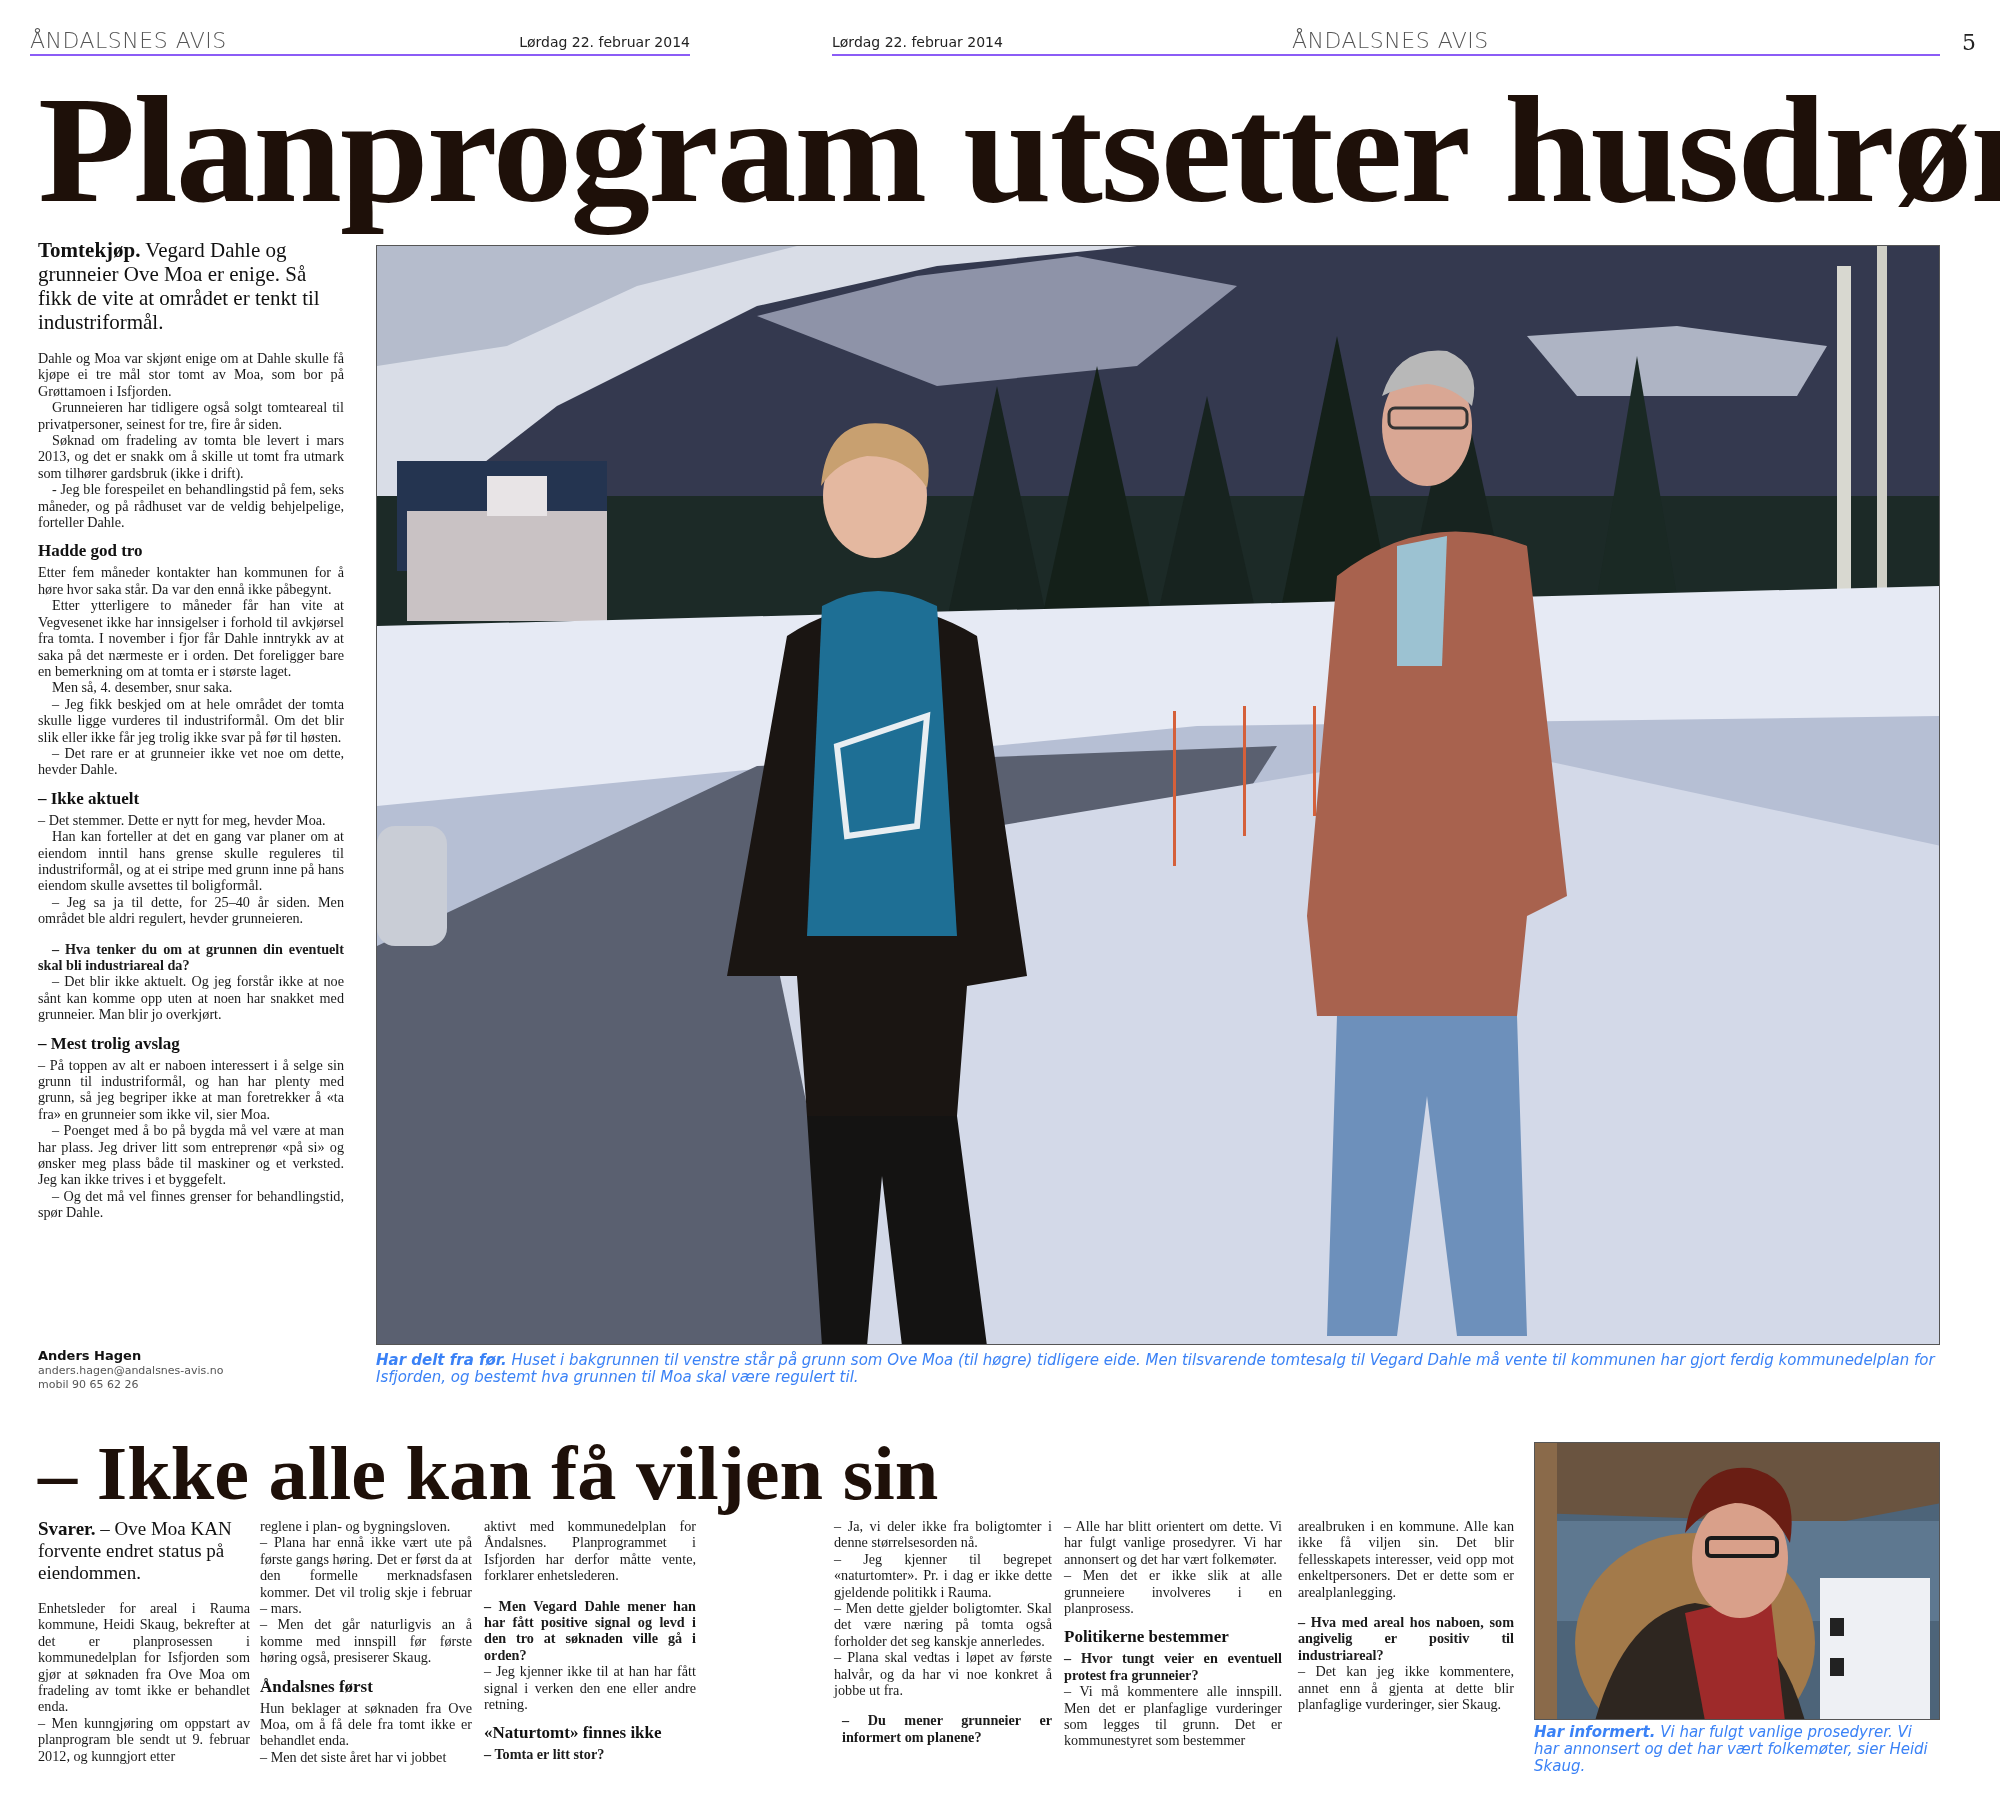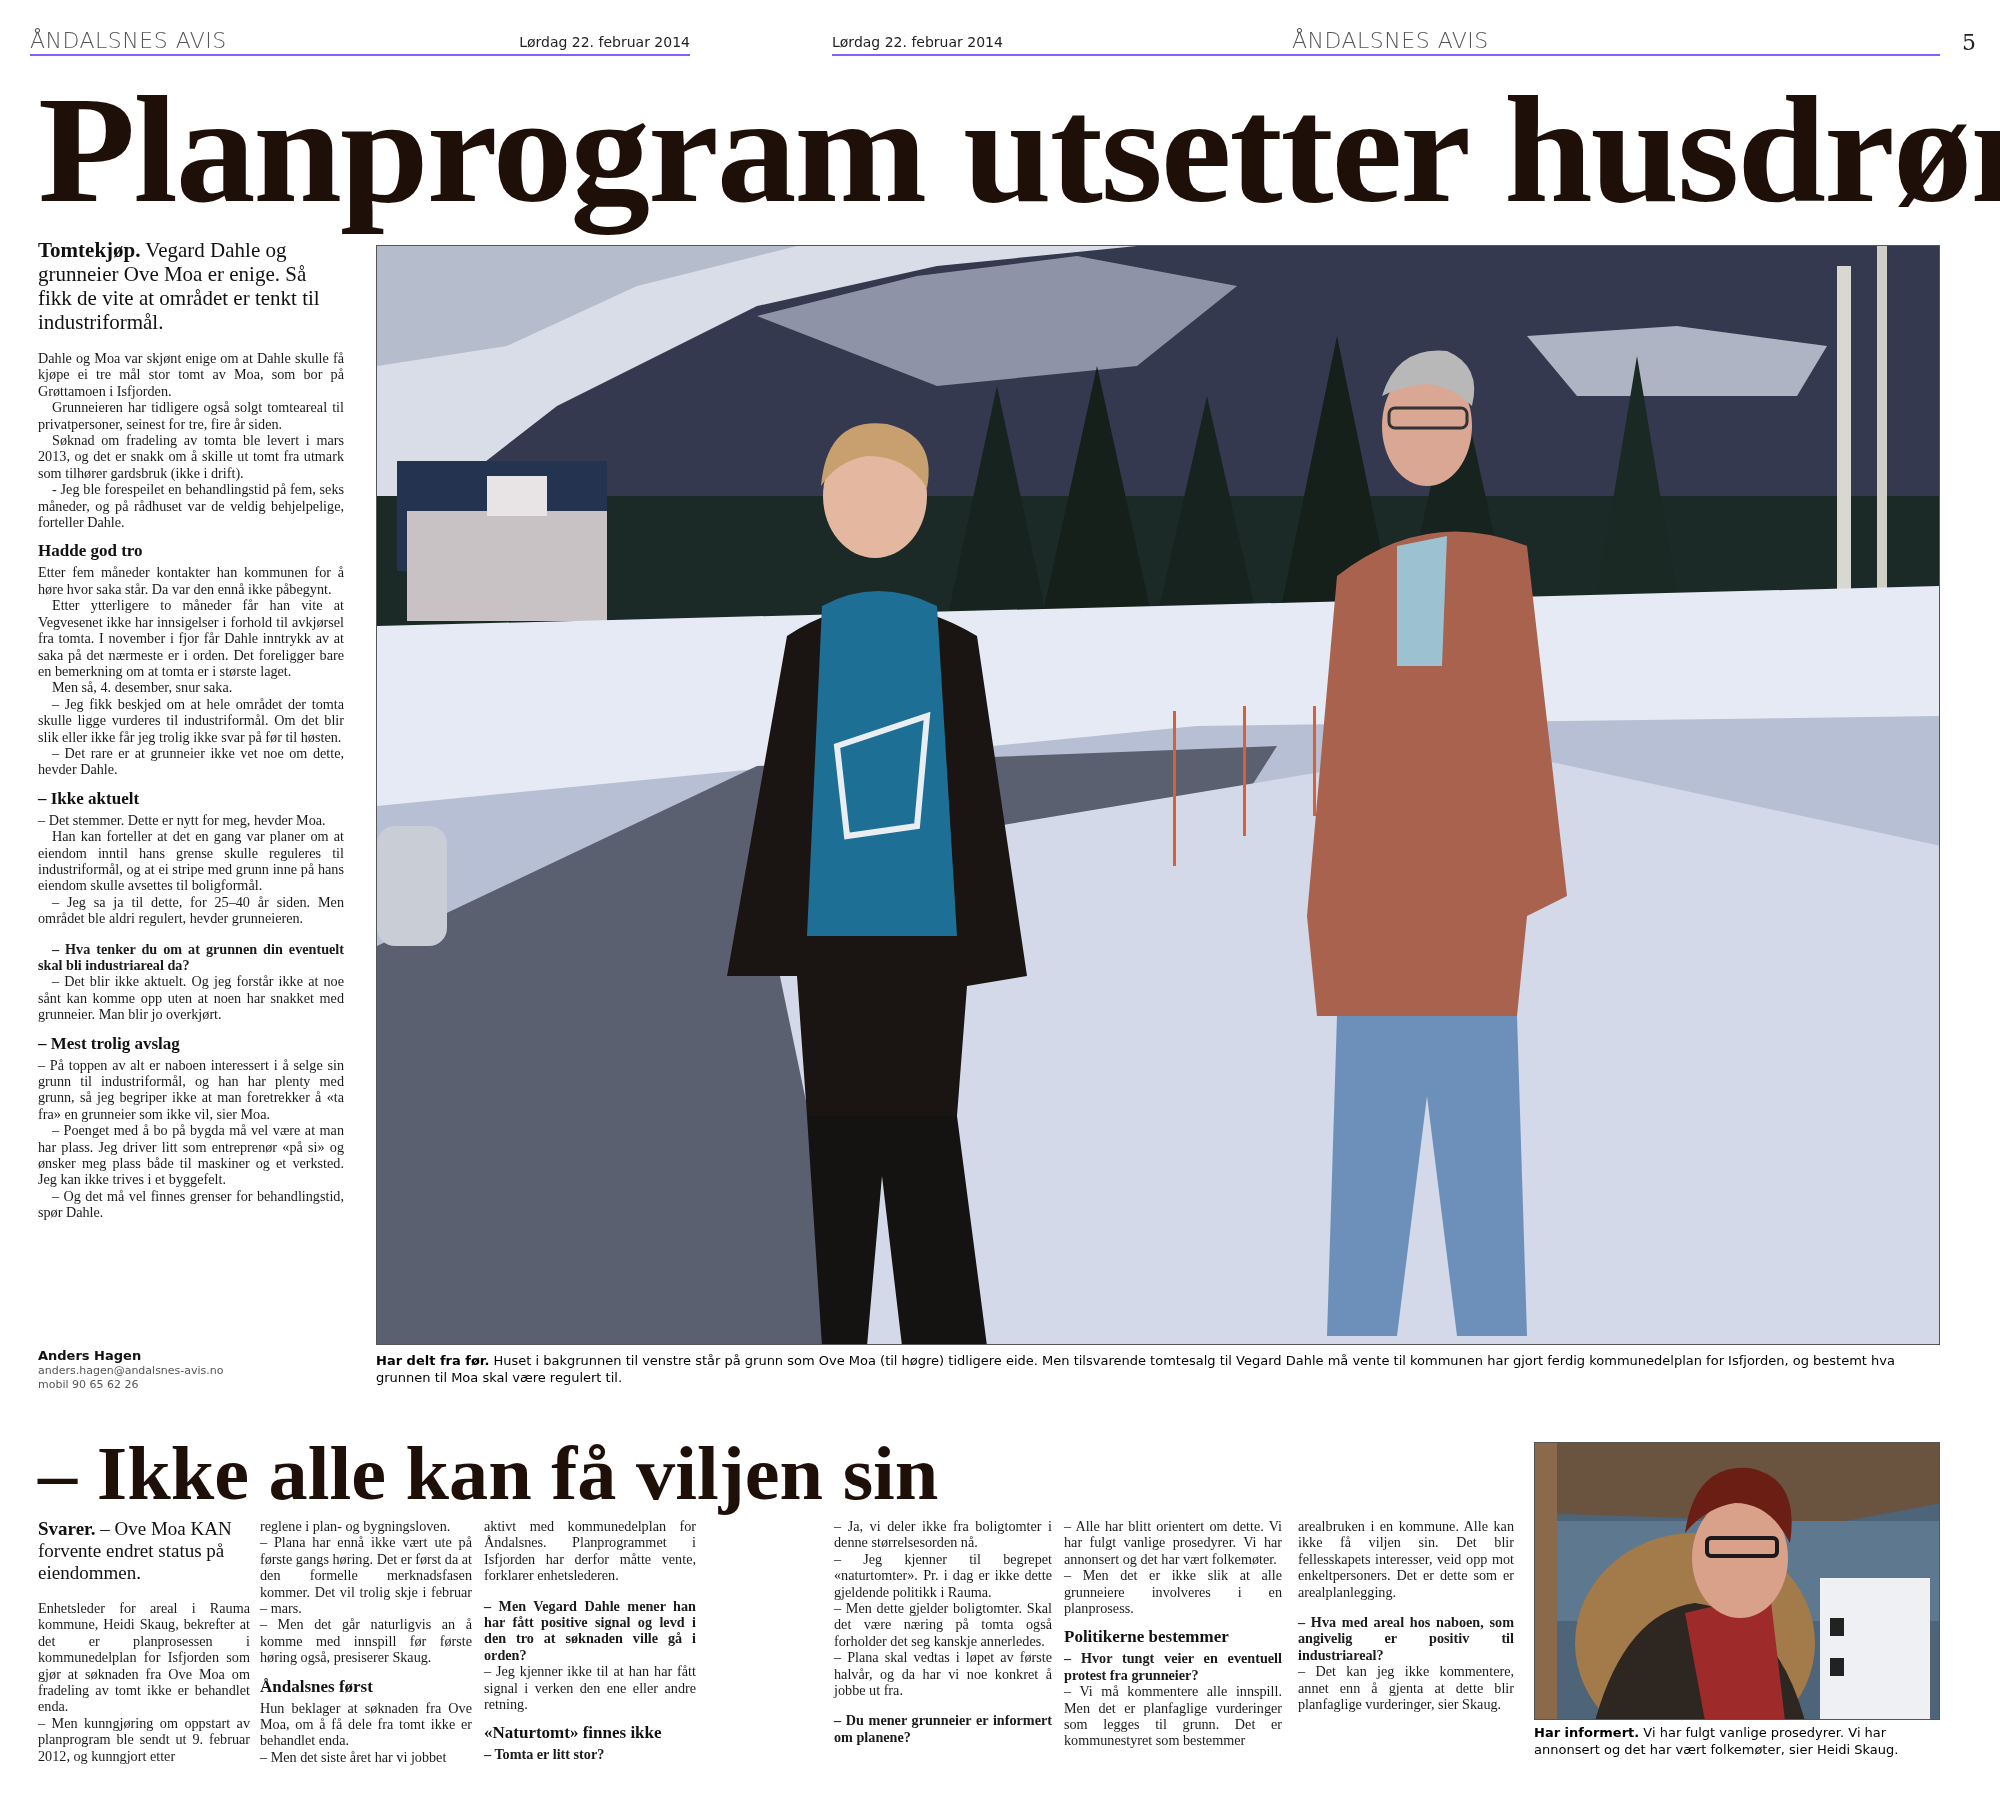--- a/index.html
+++ b/index.html
@@ -32,21 +32,21 @@
 
     .byline { position: absolute; left: 38px; top: 1348px; font-family: "DejaVu Sans", sans-serif; }
     .byline .name { font-size: 13px; font-weight: bold; color: #111; line-height: 16px; }
     .byline .mail, .byline .phone { font-size: 11px; color: #555; line-height: 14px; }
 
     .photo { position: absolute; overflow: hidden; border: 1px solid #555; }
     #main-photo { left: 376px; top: 245px; width: 1564px; height: 1100px;
       background: linear-gradient(180deg, #cfd3de 0%, #7e8196 8%, #2d3048 16%, #1c2636 30%, #21302c 40%, #e8ecf3 48%, #cdd3e3 60%, #b9c0d3 75%, #dfe3ef 100%); }
     .person { position: absolute; }
 
-    .caption { position: absolute; font-family: "DejaVu Sans", sans-serif; font-size: 13px; line-height: 17px; color: #000000; }
+    .caption { position: absolute; font-family: "DejaVu Sans", sans-serif; font-style: italic; font-size: 15px; line-height: 17px; color: #3b82f6; }
     .caption b { font-weight: bold; }
     #main-caption { left: 376px; top: 1352px; width: 1564px; }
 
     .subhead { position: absolute; left: 38px; top: 1428px; font-family: "Liberation Serif", serif; font-size: 76px; line-height: 90px; color: #1e1009; white-space: nowrap; transform: scaleX(1.03); transform-origin: left; }
 
     #b-col1 { left: 38px; top: 1518px; width: 212px; }
     #b-col2 { left: 260px; top: 1518px; width: 212px; }
     #b-col3 { left: 484px; top: 1518px; width: 212px; }
     #b-col4 { left: 834px; top: 1518px; width: 218px; }
     #b-col5 { left: 1064px; top: 1518px; width: 218px; }
@@ -186,21 +186,21 @@
   <h3>«Naturtomt» finnes ikke</h3>
   <p class="q" style="text-indent:0;">– Tomta er litt stor?</p>
 </div>
 
 <div class="col" id="b-col4">
   <p class="noind">– Ja, vi deler ikke fra boligtomter i denne størrelsesorden nå.</p>
   <p class="noind">– Jeg kjenner til begrepet «naturtomter». Pr. i dag er ikke dette gjeldende politikk i Rauma.</p>
   <p class="noind">– Men dette gjelder boligtomter. Skal det være næring på tomta også forholder det seg kanskje annerledes.</p>
   <p class="noind">– Plana skal vedtas i løpet av første halvår, og da har vi noe konkret å jobbe ut fra.</p>
   <div class="gap"></div>
-  <p class="q" style="text-indent:0;">– Du mener grunneier er informert om planene?</p>
+  <p class="q" style="text-indent:0;margin-left:8px;">– Du mener grunneier er informert om planene?</p>
 </div>
 
 <div class="col" id="b-col5">
   <p class="noind">– Alle har blitt orientert om dette. Vi har fulgt vanlige prosedyrer. Vi har annonsert og det har vært folkemøter.</p>
   <p class="noind">– Men det er ikke slik at alle grunneiere involveres i en planprosess.</p>
   <h3>Politikerne bestemmer</h3>
   <p class="q" style="text-indent:0;">– Hvor tungt veier en eventuell protest fra grunneier?</p>
   <p class="noind">– Vi må kommentere alle innspill. Men det er planfaglige vurderinger som legges til grunn. Det er kommunestyret som bestemmer</p>
 </div>
 

